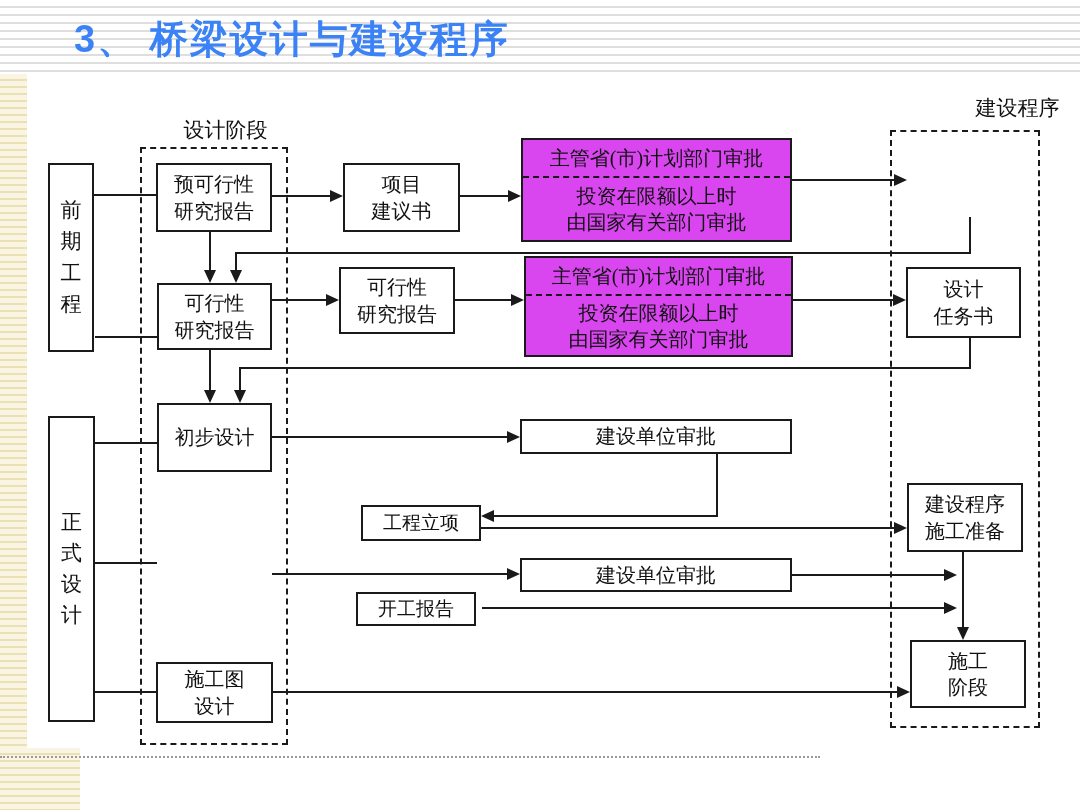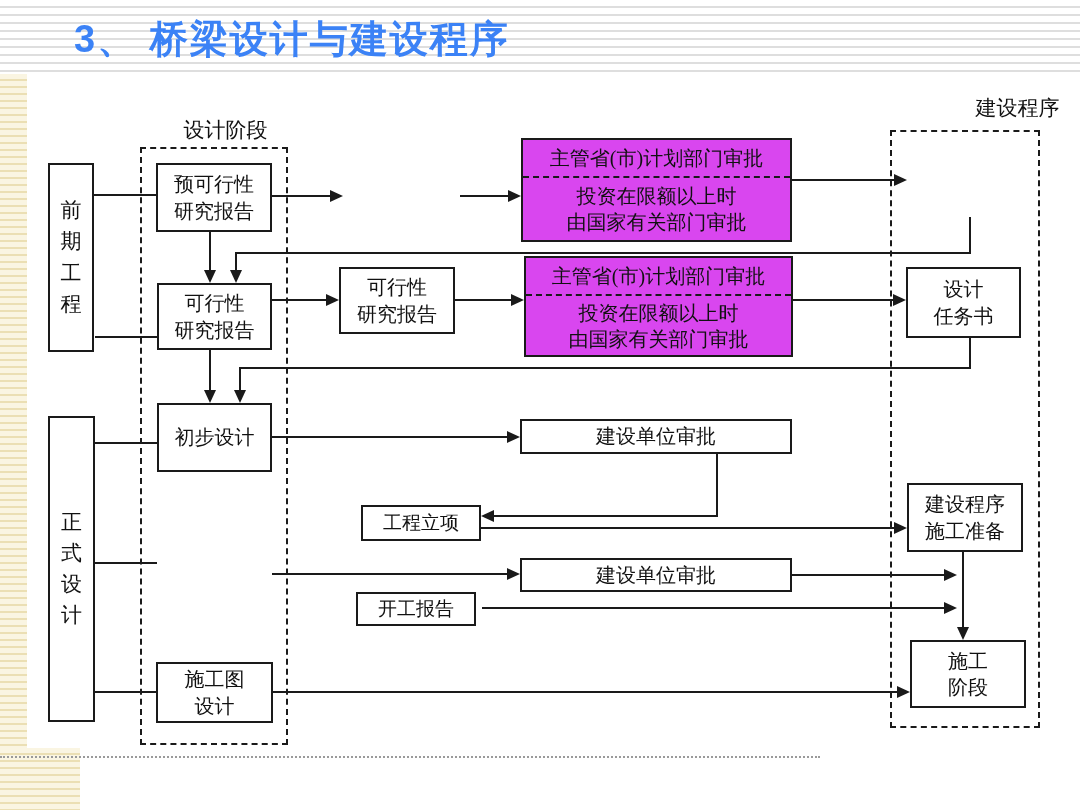--- a/index.html
+++ b/index.html
@@ -134,20 +134,22 @@
 计</div>
 
   <div class="box" style="left:156px;top:163px;width:116px;height:69px;">预可行性
 研究报告</div>
   <div class="box" style="left:157px;top:283px;width:115px;height:67px;">可行性
 研究报告</div>
   <div class="box" style="left:157px;top:403px;width:115px;height:69px;">初步设计</div>
   <div class="box" style="left:156px;top:662px;width:117px;height:61px;">施工图
 设计</div>
 
+  <div class="box" style="left:343px;top:163px;width:117px;height:69px;">项目
+建议书</div>
   <div class="box" style="left:339px;top:267px;width:116px;height:67px;">可行性
 研究报告</div>
   <div class="box small" style="left:361px;top:505px;width:120px;height:36px;">工程立项</div>
   <div class="box small" style="left:356px;top:592px;width:120px;height:34px;">开工报告</div>
 
   <div class="approval" style="left:521px;top:138px;width:271px;height:104px;">
     <div class="approval-top">主管省(市)计划部门审批</div>
     <div class="approval-bottom">投资在限额以上时
 由国家有关部门审批</div>
   </div>

